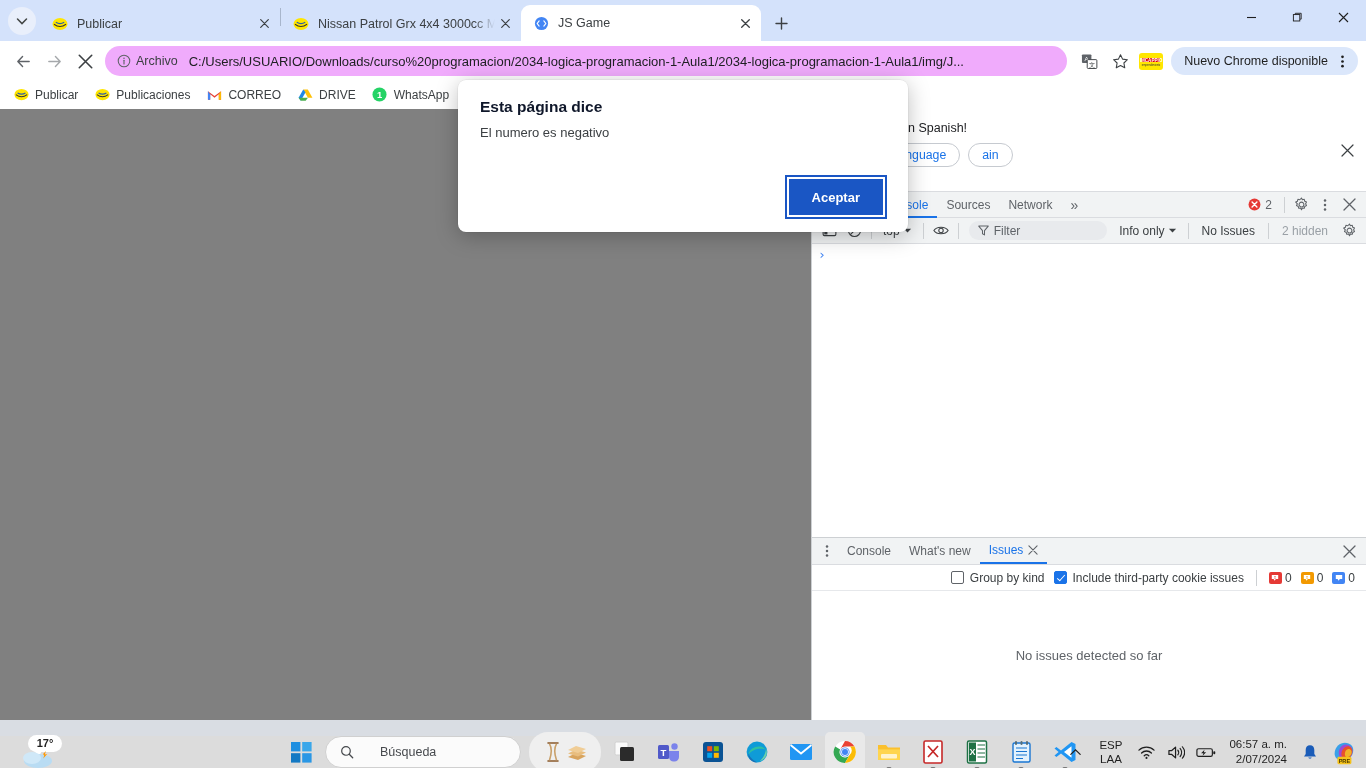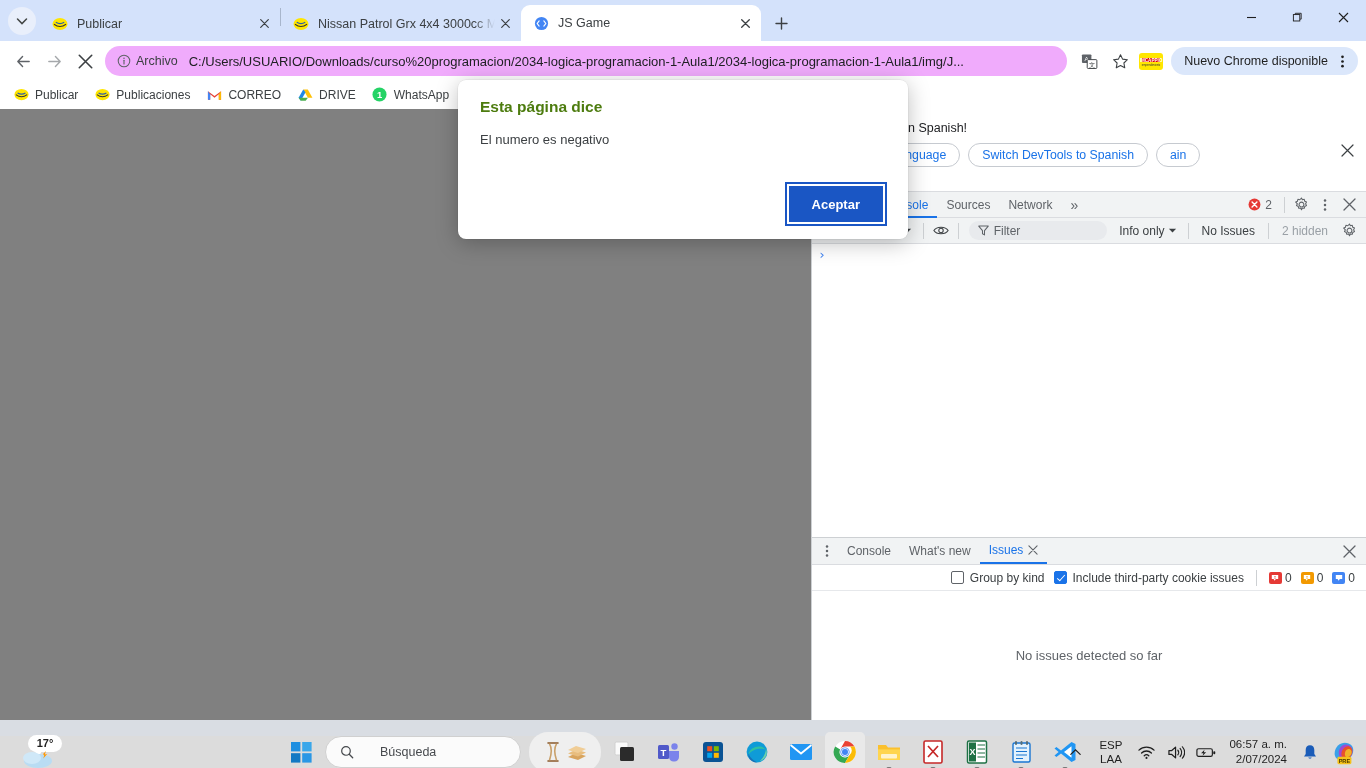--- a/index.html
+++ b/index.html
@@ -418,22 +418,22 @@
     width: 450px;
     background: #ffffff;
     border-radius: 8px;
     box-shadow: 0 4px 22px rgba(0,0,0,.26), 0 0 0 .5px rgba(0,0,0,.07);
     padding: 18px 22px 14px 22px;
     z-index: 60;
   }
   .alert-title {
     font-size: 15.5px;
     font-weight: bold;
-    color: #4d7c0f;
-    margin-bottom: 16px;
+    color: #0f172a;
+    margin-bottom: 9px;
   }
   .alert-msg {
     font-size: 13px;
     color: #3c4043;
     min-height: 54px;
   }
   .alert-actions { display:flex; justify-content:flex-end; }
   .alert-ok {
     background: #1a56c4;
     color: #ffffff;
@@ -767,21 +767,20 @@
 
   <div class="page-area">
     <div class="viewport"></div>
 
     <div class="devtools">
 
       <div class="dt-banner">
         <div class="dt-banner-text">now available in Spanish!</div>
         <div class="dt-banner-btns">
           <div class="dt-btn">Chrome's language</div>
-          <div class="dt-btn">Switch DevTools to Spanish</div>
           <div class="dt-btn">ain</div>
         </div>
         <div class="dt-banner-close">
           <svg width="13" height="13" viewBox="0 0 13 13">
             <path d="M1 1 12 12 M12 1 1 12" stroke="#3c4043" stroke-width="1.2" stroke-linecap="round"></path>
           </svg>
         </div>
       </div>
 
       <div class="dt-tabbar">

